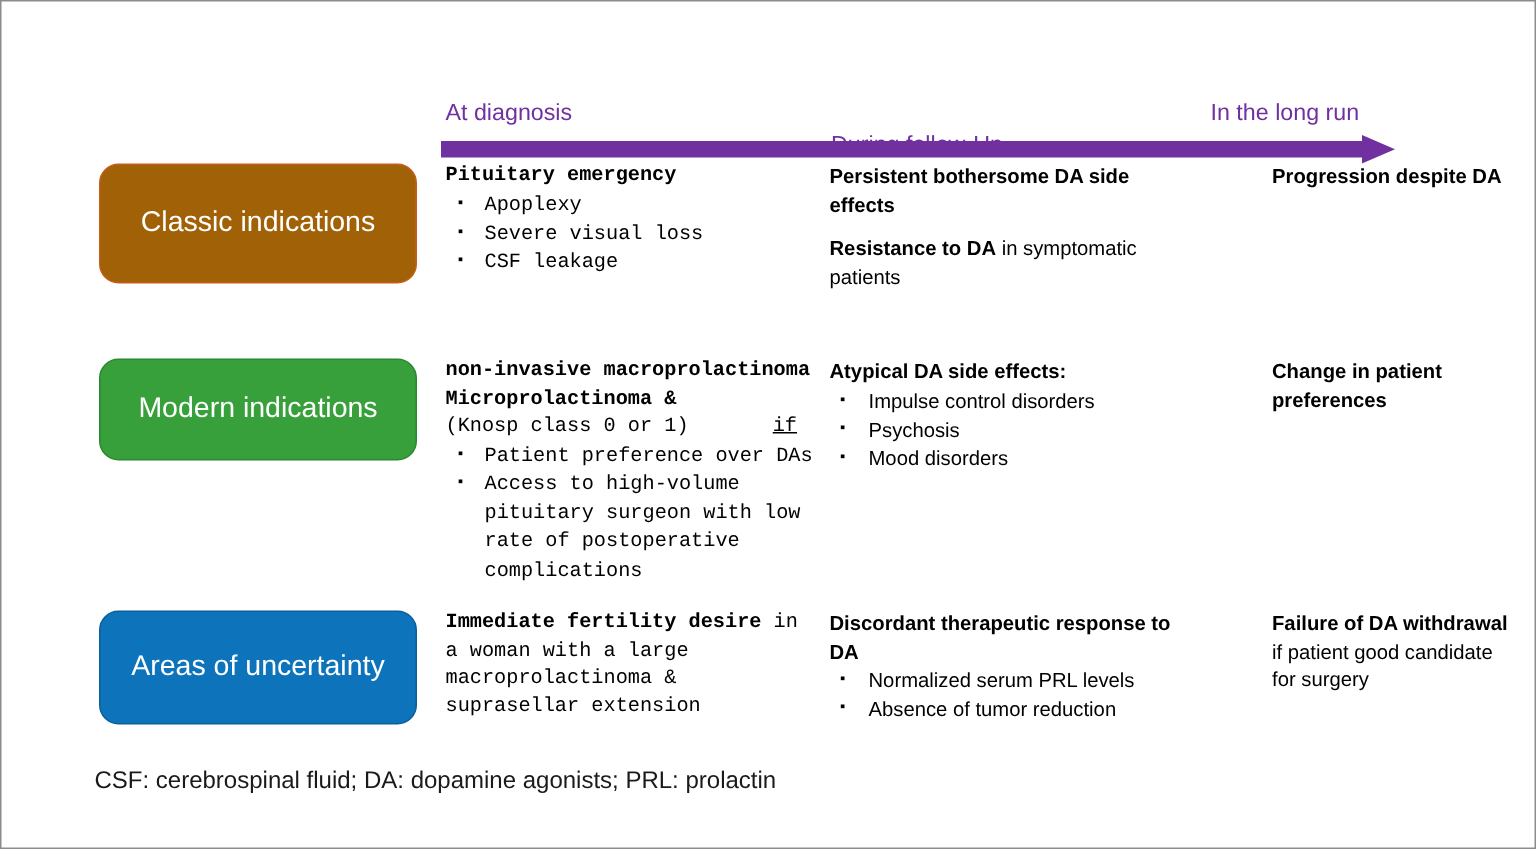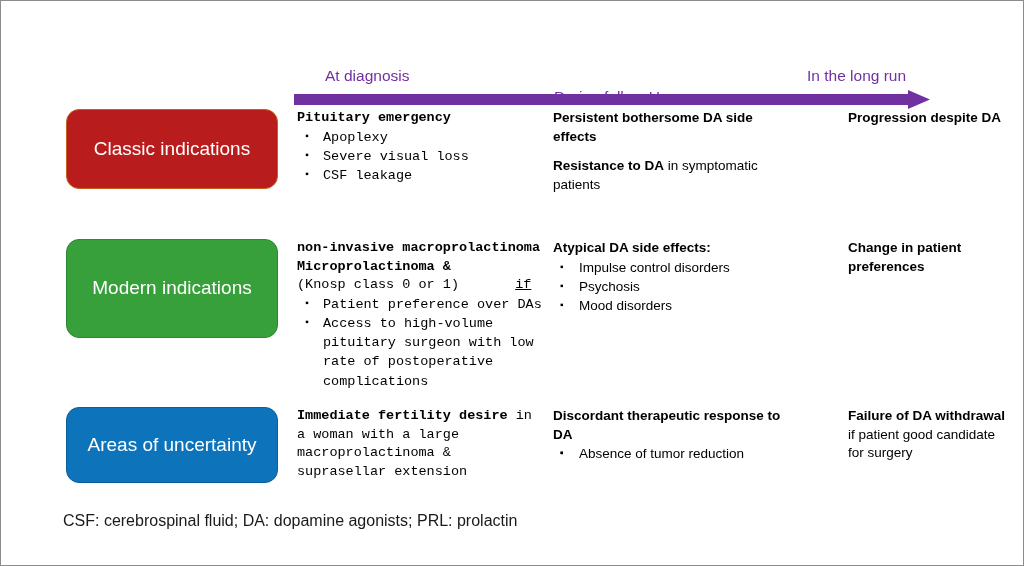--- a/index.html
+++ b/index.html
@@ -45,21 +45,21 @@
     width: 1024px;
     height: 22px;
   }
   .tl-label {
     position: absolute;
     font-size: 15.5px;
     color: #7030A0;
     white-space: nowrap;
     top: 0;
   }
-  .tl-1 { left: 296px; margin-left: 28px; }
+  .tl-1 { left: 296px; }
   .tl-2 { left: 553px; margin-top: 21px; }
   .tl-3 { left: 806px; }
 
   .arrow {
     position: absolute;
     left: 293px;
     top: 89px;
     width: 636px;
     height: 20px;
   }
@@ -85,26 +85,26 @@
     display: flex;
     align-items: center;
     justify-content: center;
     text-align: center;
     line-height: 1.18;
     box-sizing: border-box;
   }
   .pill-1 {
     top: 0;
     height: 80px;
-    background: #b91c1c;
+    background: #a16207;
     border: 1.4px solid #C75C1C;
   }
   .pill-2 {
     top: 0;
-    height: 99px;
+    height: 68px;
     background: #37A03B;
     border: 1.4px solid #2B8730;
   }
   .pill-3 {
     top: 0;
     height: 76px;
     background: #0D74BC;
     border: 1.4px solid #0A5E99;
   }
 
@@ -232,21 +232,21 @@
       <span>Areas of uncertainty</span>
     </div>
 
     <div class="col col-a">
       <p><b>Immediate fertility desire</b><span> in a woman with a large macroprolactinoma &amp; suprasellar extension</span></p>
     </div>
 
     <div class="col col-b">
       <p><b>Discordant therapeutic response to DA</b></p>
       <ul class="bul">
-        <li><span class="bullet">▪</span></li>
+        <li><span class="bullet">▪</span><span>Normalized serum PRL levels</span></li>
         <li><span class="bullet">▪</span><span>Absence of tumor reduction</span></li>
       </ul>
     </div>
 
     <div class="col col-c">
       <p><b>Failure of DA withdrawal</b><span> if patient good candidate for surgery</span></p>
     </div>
   </div>
 
   <div class="footnote">CSF: cerebrospinal fluid; DA: dopamine agonists; PRL: prolactin</div>

